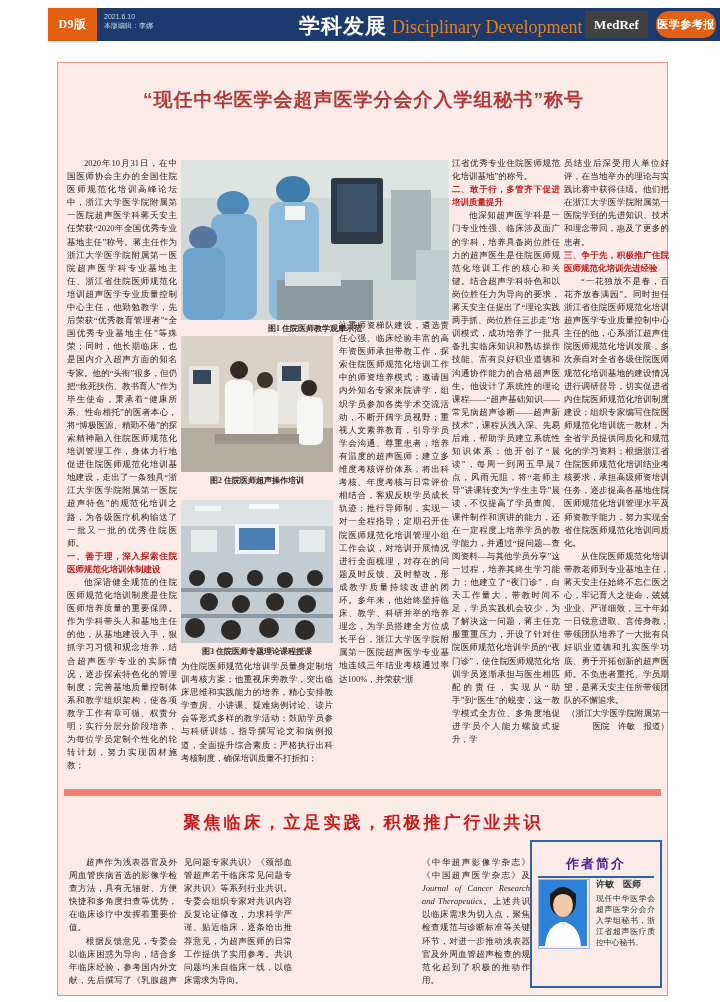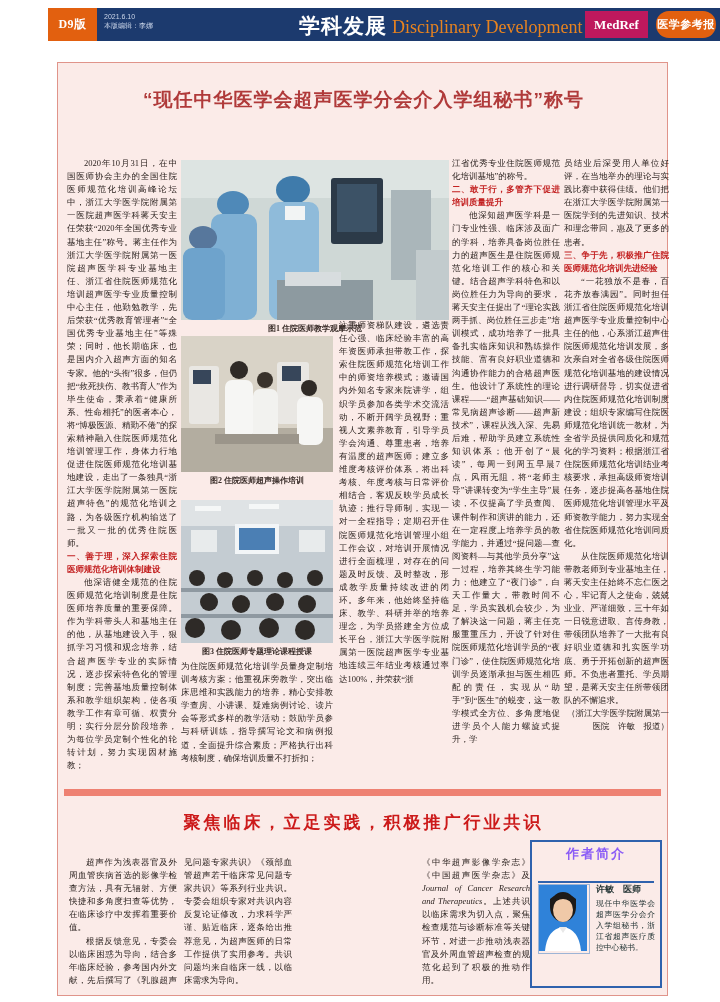--- a/index.html
+++ b/index.html
@@ -8,21 +8,21 @@
   
   .topbar{position:absolute;left:48px;top:8px;width:672px;height:33px;background:#1c3a6e;}
   .edition-box{position:absolute;left:48px;top:8px;width:49px;height:33px;background:#e2600f;
                color:#fff;display:flex;align-items:center;justify-content:center;
                font-size:12px;font-weight:bold;letter-spacing:0.5px;text-align:right;}
   .date-block{position:absolute;left:104px;top:12px;color:#c9d4e8;font-size:7px;line-height:9px;
               font-family:"Liberation Sans",sans-serif;}
   .bar-center{position:absolute;left:285px;top:12px;display:flex;align-items:baseline;gap:5px;white-space:nowrap;margin-left:14px;}
   .sec-cn{color:#ffffff;font-size:21px;font-weight:bold;letter-spacing:1px;}
   .sec-en{color:#e8831f;font-size:18px;}
-  .medref-box{position:absolute;left:585px;top:11px;width:63px;height:27px;background:#be185d;
+  .medref-box{position:absolute;left:585px;top:11px;width:63px;height:27px;background:#404040;
               color:#fff;display:flex;align-items:center;justify-content:center;
               font-size:13px;font-weight:bold;}
   .masthead-box{position:absolute;left:656px;top:11px;width:60px;height:27px;background:#e2600f;
               color:#fff;display:flex;align-items:center;justify-content:center;
               font-size:11px;font-weight:bold;letter-spacing:0.5px;white-space:nowrap;border-radius:13px;}
   
   .panel{position:absolute;left:57px;top:62px;width:611px;height:934px;background:#fbebe8;
          border:1px solid #e0948a;box-sizing:border-box;}
   .headline{position:absolute;left:0;top:22px;width:611px;text-align:center;color:#b03a3a;
             font-weight:bold;font-size:19px;line-height:30px;letter-spacing:1px;
@@ -38,22 +38,22 @@
   
   .photo{position:absolute;overflow:hidden;background:#c7d2d4;}
   .caption{position:absolute;font-size:8px;font-weight:bold;color:#3a2e2a;text-align:center;}
   
   .divider{position:absolute;left:6px;top:726px;width:597px;height:7px;background:#ee8172;}
   .bottom-title{position:absolute;left:0;top:748px;width:611px;text-align:center;color:#cc1a1a;
                 font-weight:bold;font-size:17px;letter-spacing:3px;
                 font-family:"Liberation Sans",sans-serif;}
   .author-box{position:absolute;left:472px;top:777px;width:132px;height:148px;
               border:2px solid #2f62ad;background:#fbebe8;box-sizing:border-box;}
-  .author-head{margin:3px 6px 0 6px;text-align:center;color:#8b5cf6;font-weight:bold;
-               font-size:13px;letter-spacing:2px;border-bottom:2px solid #2f62ad;padding-bottom:18px;}
+  .author-head{margin:13px 6px 0 6px;text-align:center;color:#4c1d95;font-weight:bold;
+               font-size:13px;letter-spacing:2px;border-bottom:2px solid #2f62ad;padding-bottom:3px;}
   .author-body{display:flex;gap:6px;padding:1px 5px 0 6px;}
   .author-photo{flex:0 0 50px;height:68px;border:1px solid #9db4d6;overflow:hidden;}
   .author-text{font-size:7.8px;line-height:11px;color:#233;text-align:justify;}
   .author-name{font-weight:bold;font-size:9px;margin-bottom:3px;}
 </style>
 </head>
 <body>
 
 <div class="page">
 

